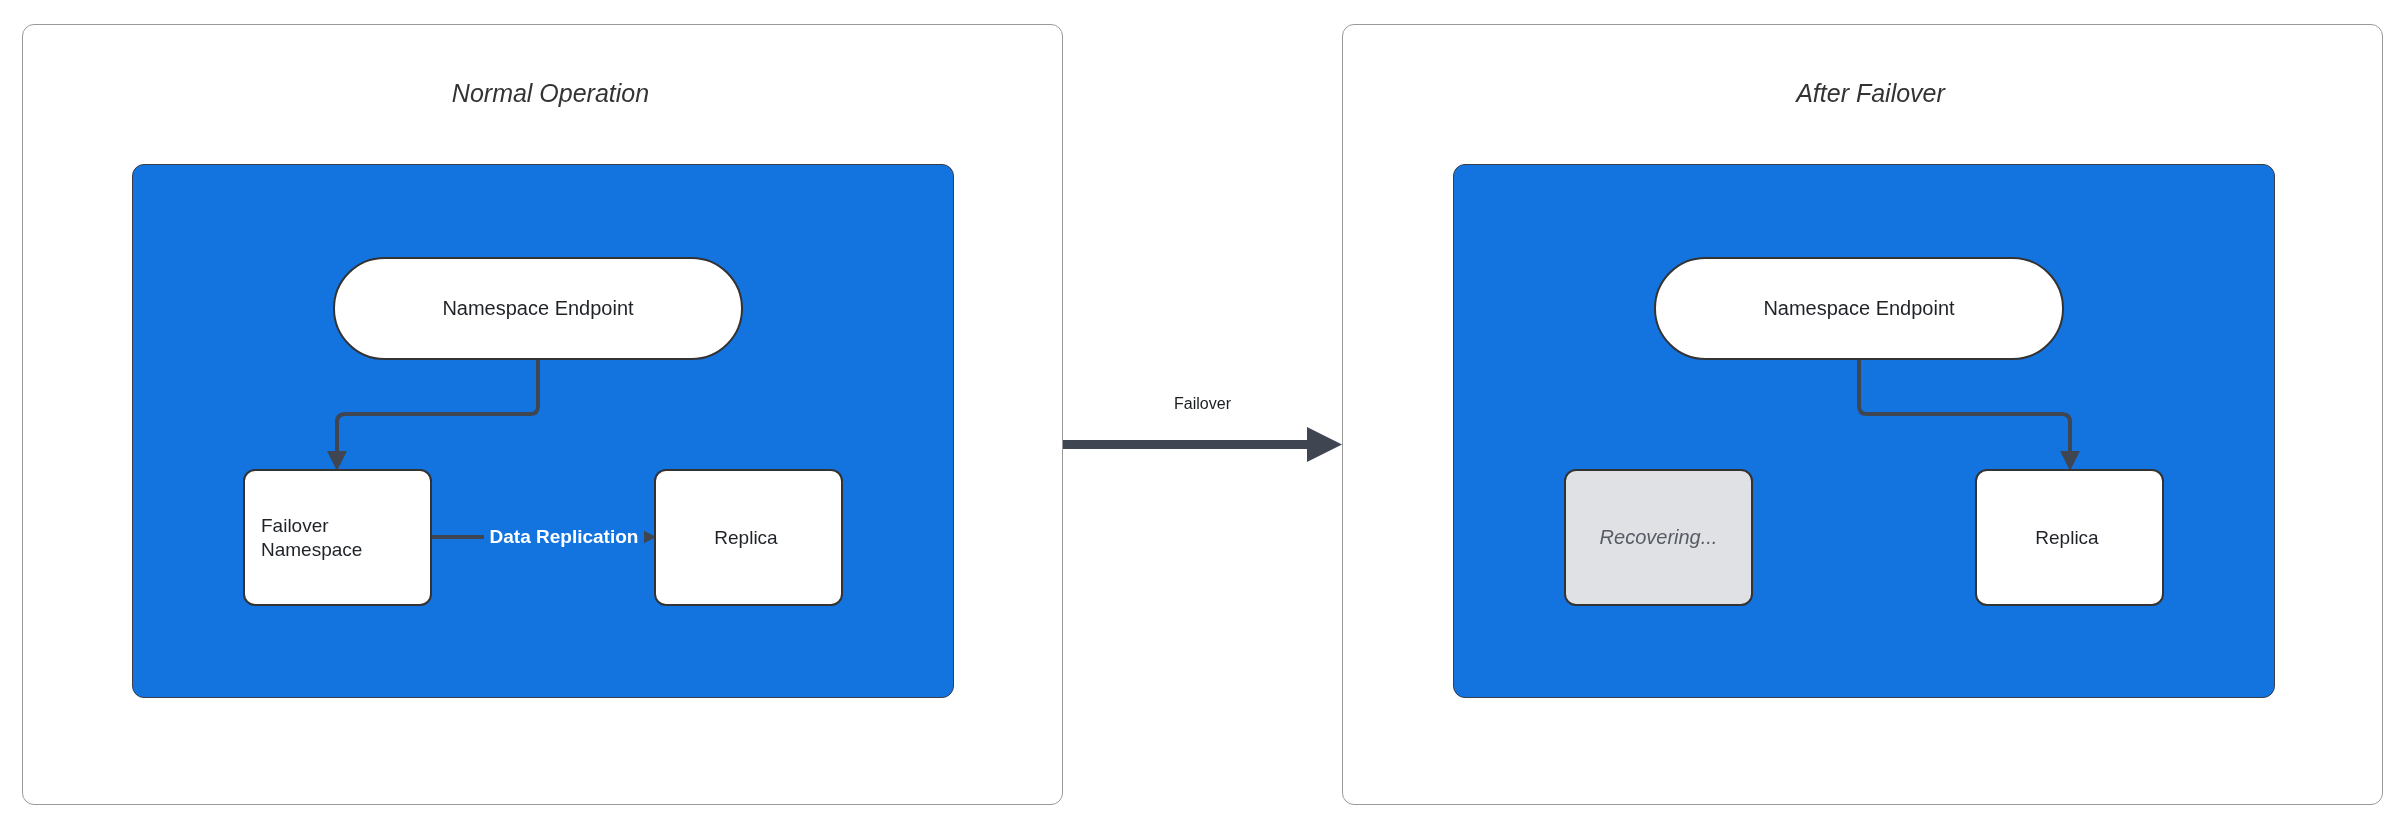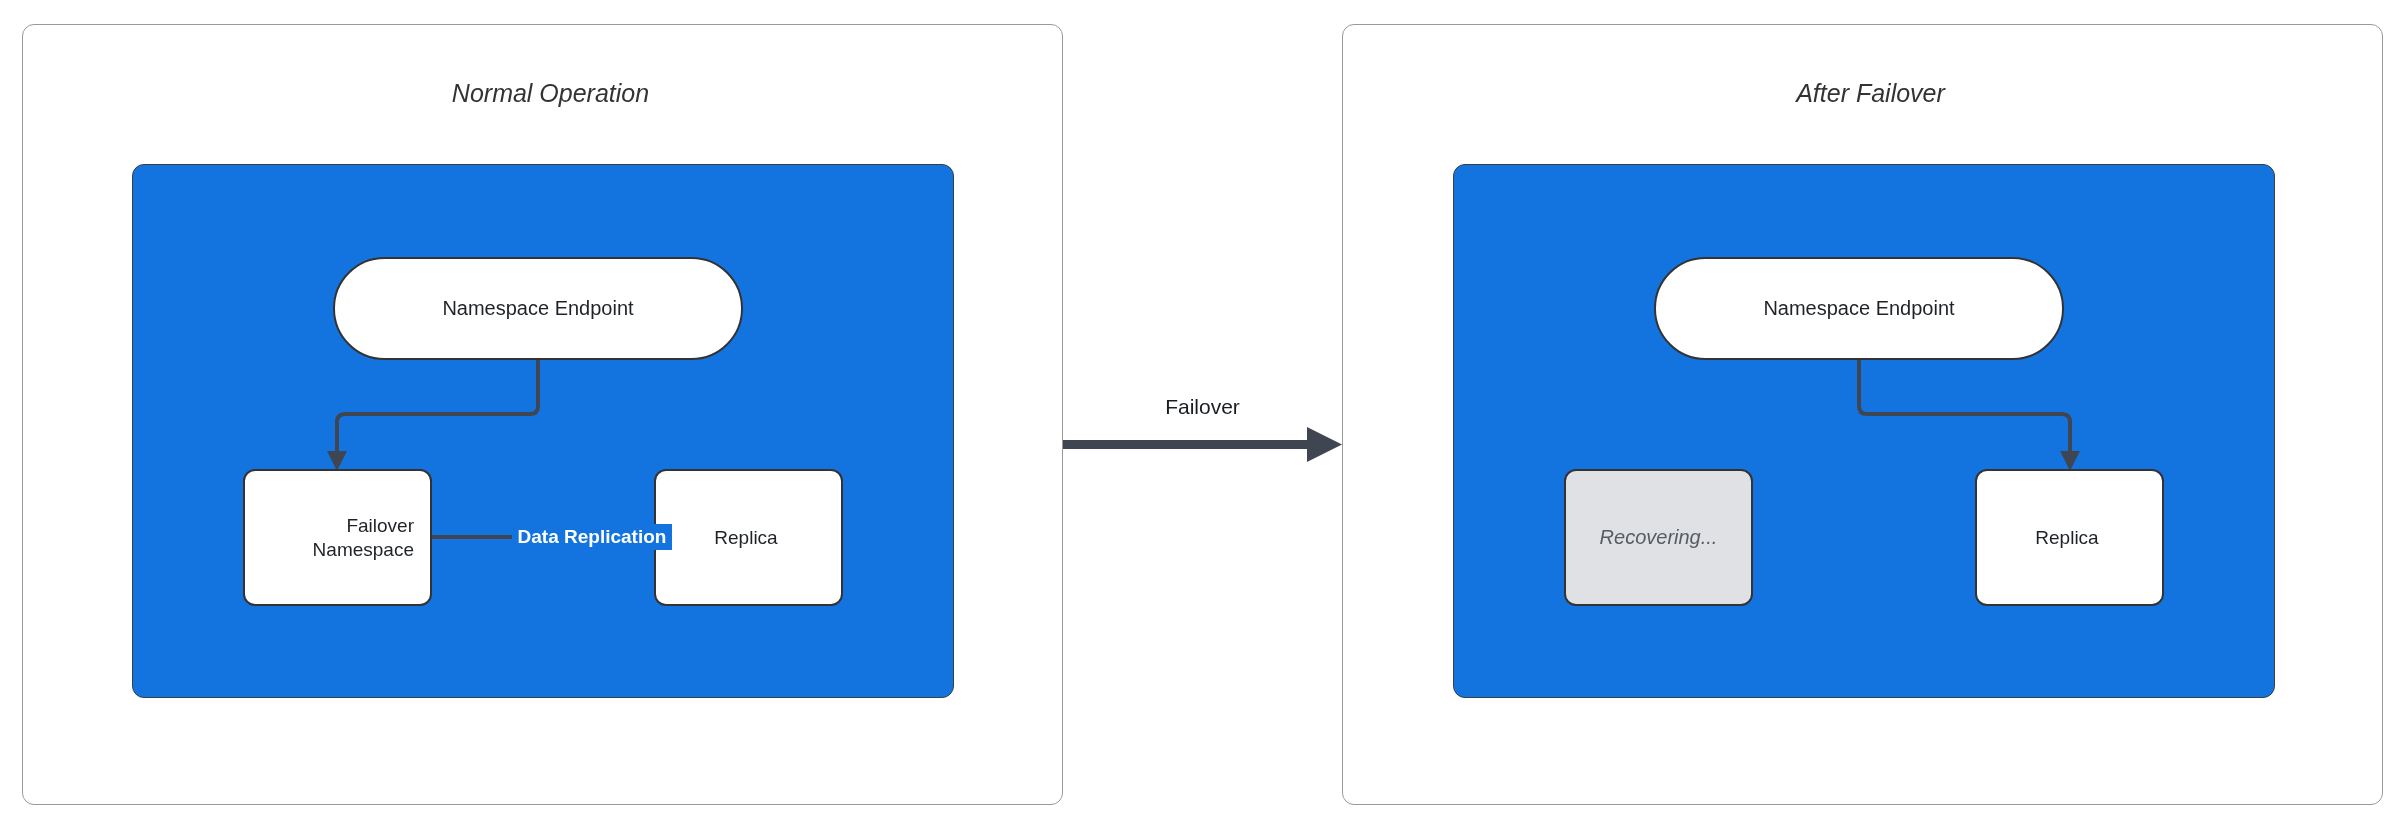--- a/index.html
+++ b/index.html
@@ -45,21 +45,21 @@
     background: var(--container-fill);
     border: 1.5px solid #3A3F45;
     border-radius: 12px;
   }
   .panel.right .cluster { left: 110px; }
   .node {
     position: absolute;
     display: flex;
     align-items: center;
     justify-content: center;
-    text-align: right;
+    text-align: left;
     background: #ffffff;
     border: 2px solid var(--node-border);
     color: var(--text);
     font-size: 20px;
     line-height: 1.25;
   }
   .stadium {
     left: 200px; top: 92px;
     width: 410px; height: 103px;
     border-radius: 52px;
@@ -93,40 +93,39 @@
   .edges polygon, .edges line { stroke: none; }
   .edges polygon { fill: var(--connector); }
   .edges line { stroke: var(--connector); stroke-width: 4; }
   .edge-label {
     position: absolute;
     left: 299px; top: 372px;
     width: 264px;
     display: flex;
     justify-content: center;
     transform: translateY(-50%);
-    margin-left: 28px;
   }
   .edge-label span {
     background: var(--container-fill);
     color: var(--edge-label-text);
     font-weight: bold;
     font-size: 19px;
     padding: 2px 6px;
     white-space: nowrap;
   }
   .transition {
     position: absolute;
     left: 1063px; top: 395px;
     width: 279px; height: 80px;
   }
   .transition-label {
     position: absolute;
     top: 0; left: 0; right: 0;
     text-align: center;
-    font-size: 21px;
+    font-size: 16px;
     color: #1A1D21;
   }
   .transition svg { position: absolute; left: 0; top: 0; }
 </style>
 </head>
 <body>
 
 <div class="panel left">
   <div class="panel-title">Normal Operation</div>
 

